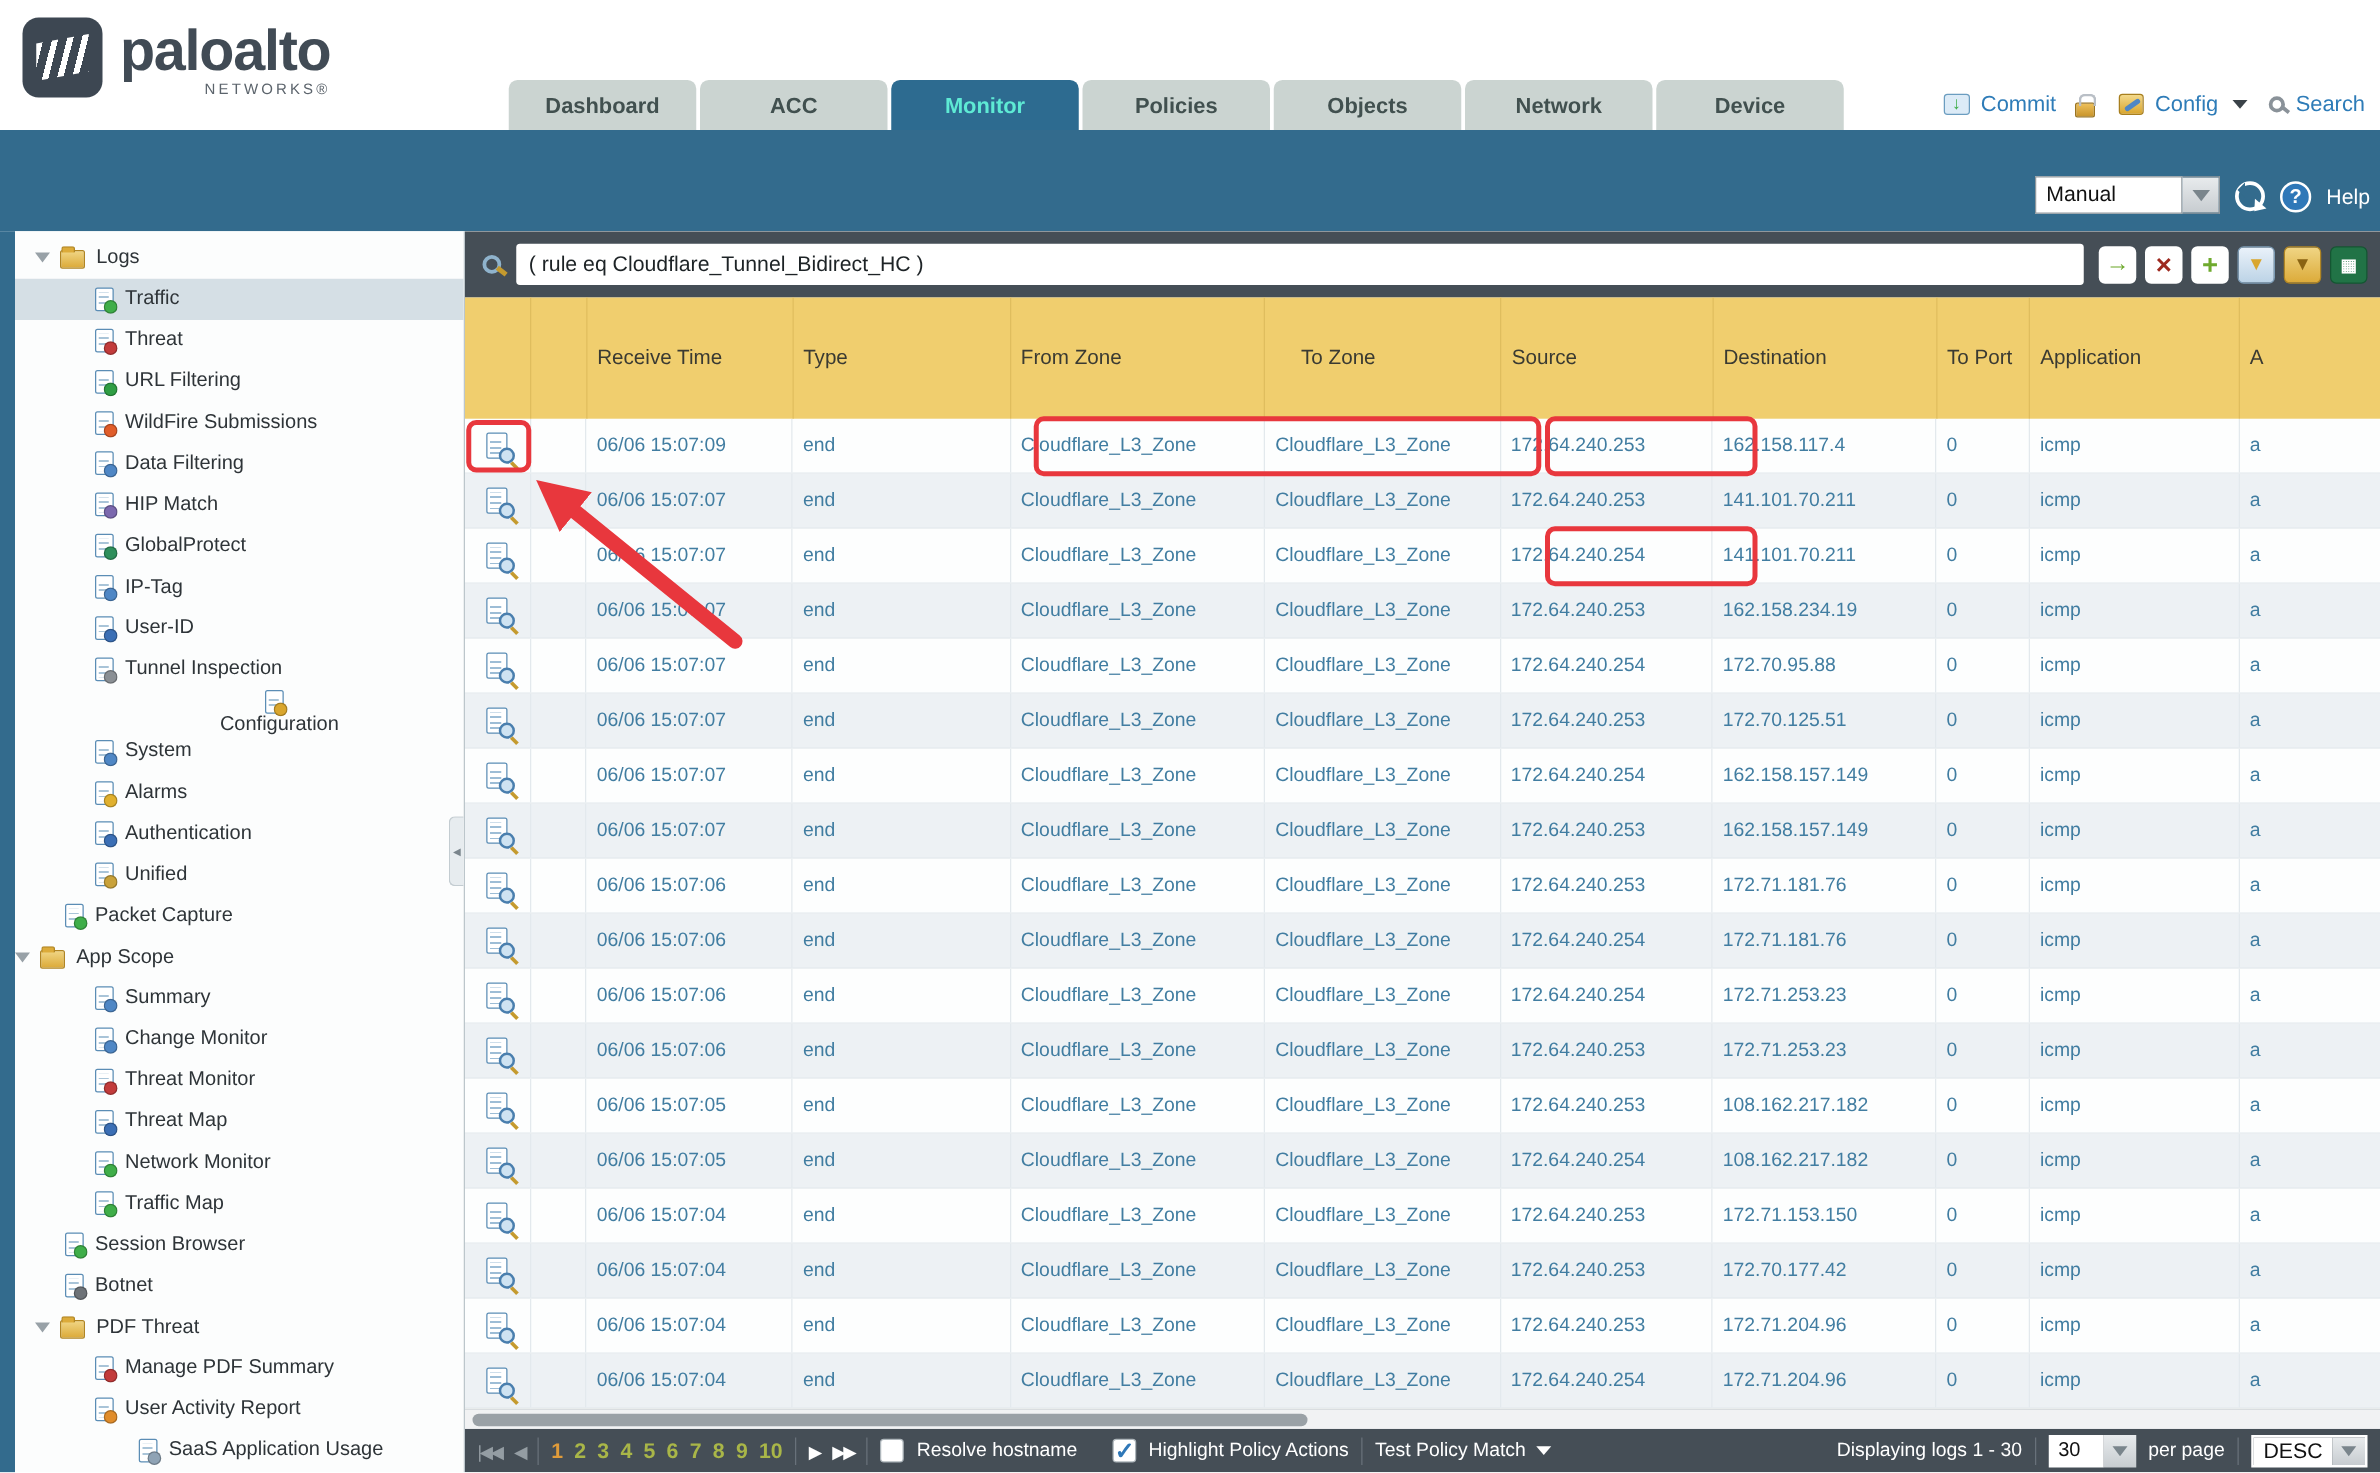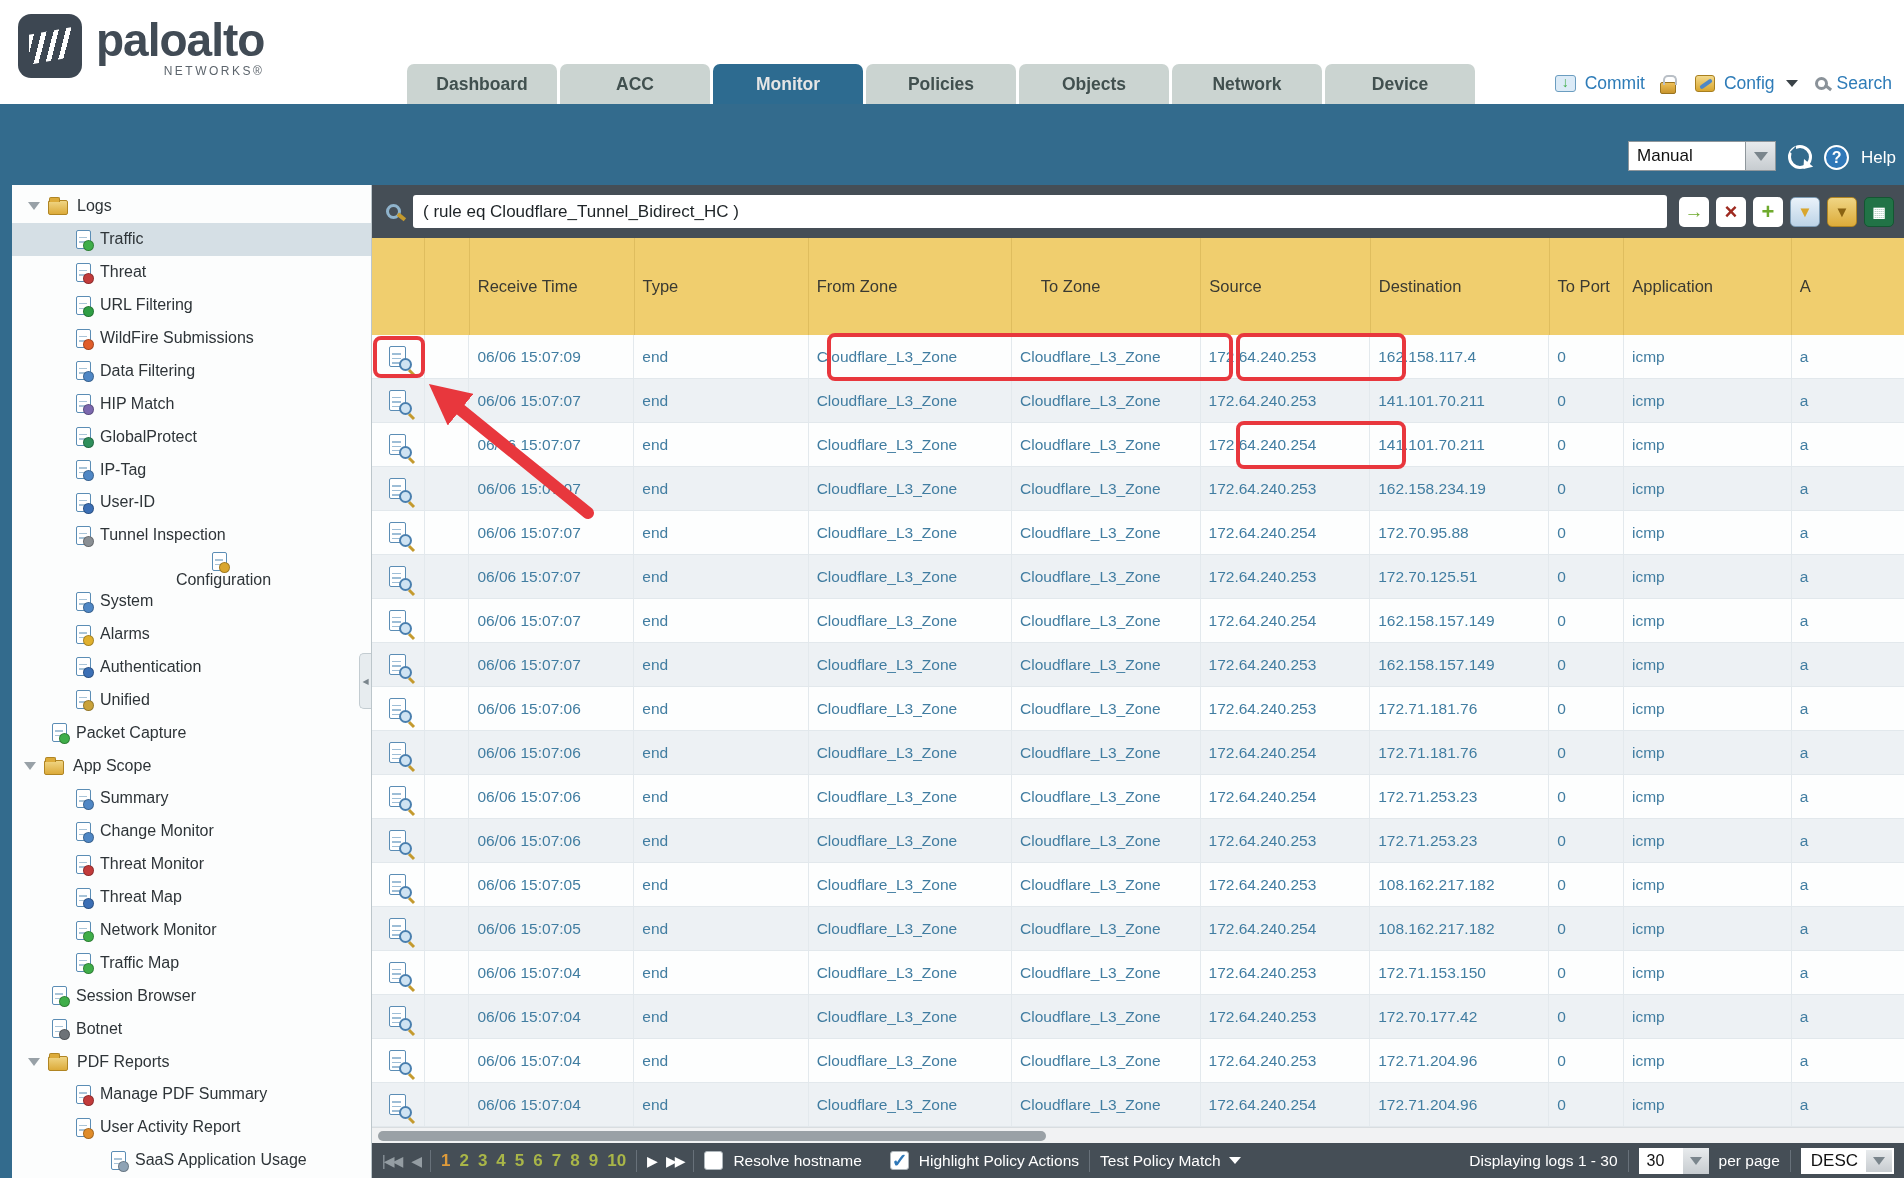--- a/index.html
+++ b/index.html
@@ -14,21 +14,21 @@
   .logo-bars{position:absolute;left:11px;right:11px;top:17px;bottom:17px;
              background:repeating-linear-gradient(105deg,#fff 0 5px,#3d4752 5px 12px);
              transform:skewY(-10deg)}
   .brand-text{display:flex;flex-direction:column;align-items:flex-end}
   .brand-name{font-size:46px;font-weight:600;color:#414b55;letter-spacing:-1px;line-height:52px}
   .brand-sub{font-size:12px;letter-spacing:2.5px;color:#5c646c;margin-top:-2px}
 
   .tabs{position:absolute;left:407px;bottom:0;display:flex;gap:3px}
   .tab{width:150px;height:40px;background:#cbd4d1;border-radius:7px 7px 0 0;display:flex;
        align-items:center;justify-content:center;font-size:17.5px;font-weight:bold;color:#41504f;cursor:default}
-  .tab.active{background:#2d6b90;color:#e5e5e5}
+  .tab.active{background:#2d6b90;color:#5eead4}
 
   .hdr-actions{position:absolute;right:12px;bottom:10px;display:flex;align-items:center;gap:9px;
                color:#2e7cb8;font-size:17.5px}
   .i-commit{width:21px;height:17px;border:1.5px solid #6b9dc0;background:#dcebf7;border-radius:3px;
             position:relative;text-align:center;line-height:13px;color:#3fae49;font-weight:bold;font-size:14px}
   .i-lock{width:16px;height:12px;background:linear-gradient(#eec05a,#c9952c);border:1px solid #9a7420;
           border-radius:2px;position:relative;margin:8px 4px 0 6px}
   .i-lock::before{content:"";position:absolute;top:-8px;left:2px;width:10px;height:8px;
           border:2.5px solid #b9bfc6;border-bottom:none;border-radius:5px 5px 0 0}
   .i-config{width:20px;height:17px;background:linear-gradient(#f3d98b,#d9a62e);border:1px solid #a87f1f;
@@ -268,21 +268,21 @@
             <span class="sb-label">Authentication</span>
           </div>
           <div class="sb-item" style="padding-left: 64px;">
             <span class="ticon tdoc" style="--c: #c9a23a;"></span>
             <span class="sb-label">Unified</span>
           </div>
           <div class="sb-item" style="padding-left: 40px;">
             <span class="ticon tdoc" style="--c: #3fae49;"></span>
             <span class="sb-label">Packet Capture</span>
           </div>
-          <div class="sb-item" style="padding-left: 12px;">
+          <div class="sb-item" style="padding-left: 0;">
             <span class="tri"></span>
             <span class="ticon tfolder" style="--c: #4f87c5;"></span>
             <span class="sb-label">App Scope</span>
           </div>
           <div class="sb-item" style="padding-left: 64px;">
             <span class="ticon tdoc" style="--c: #4f87c5;"></span>
             <span class="sb-label">Summary</span>
           </div>
           <div class="sb-item" style="padding-left: 64px;">
             <span class="ticon tdoc" style="--c: #4f87c5;"></span>
@@ -308,21 +308,21 @@
             <span class="ticon tdoc" style="--c: #3fae49;"></span>
             <span class="sb-label">Session Browser</span>
           </div>
           <div class="sb-item" style="padding-left: 40px;">
             <span class="ticon tdoc" style="--c: #6d7277;"></span>
             <span class="sb-label">Botnet</span>
           </div>
           <div class="sb-item" style="padding-left: 16px;">
             <span class="tri"></span>
             <span class="ticon tfolder" style="--c: #4f87c5;"></span>
-            <span class="sb-label">PDF Reports</span>
+            <span class="sb-label">PDF Threat</span>
           </div>
           <div class="sb-item" style="padding-left: 64px;">
             <span class="ticon tdoc" style="--c: #c23b3b;"></span>
             <span class="sb-label">Manage PDF Summary</span>
           </div>
           <div class="sb-item" style="padding-left: 64px;">
             <span class="ticon tdoc" style="--c: #e08c2a;"></span>
             <span class="sb-label">User Activity Report</span>
           </div>
           <div class="sb-item" style="padding-left: 99px;">

